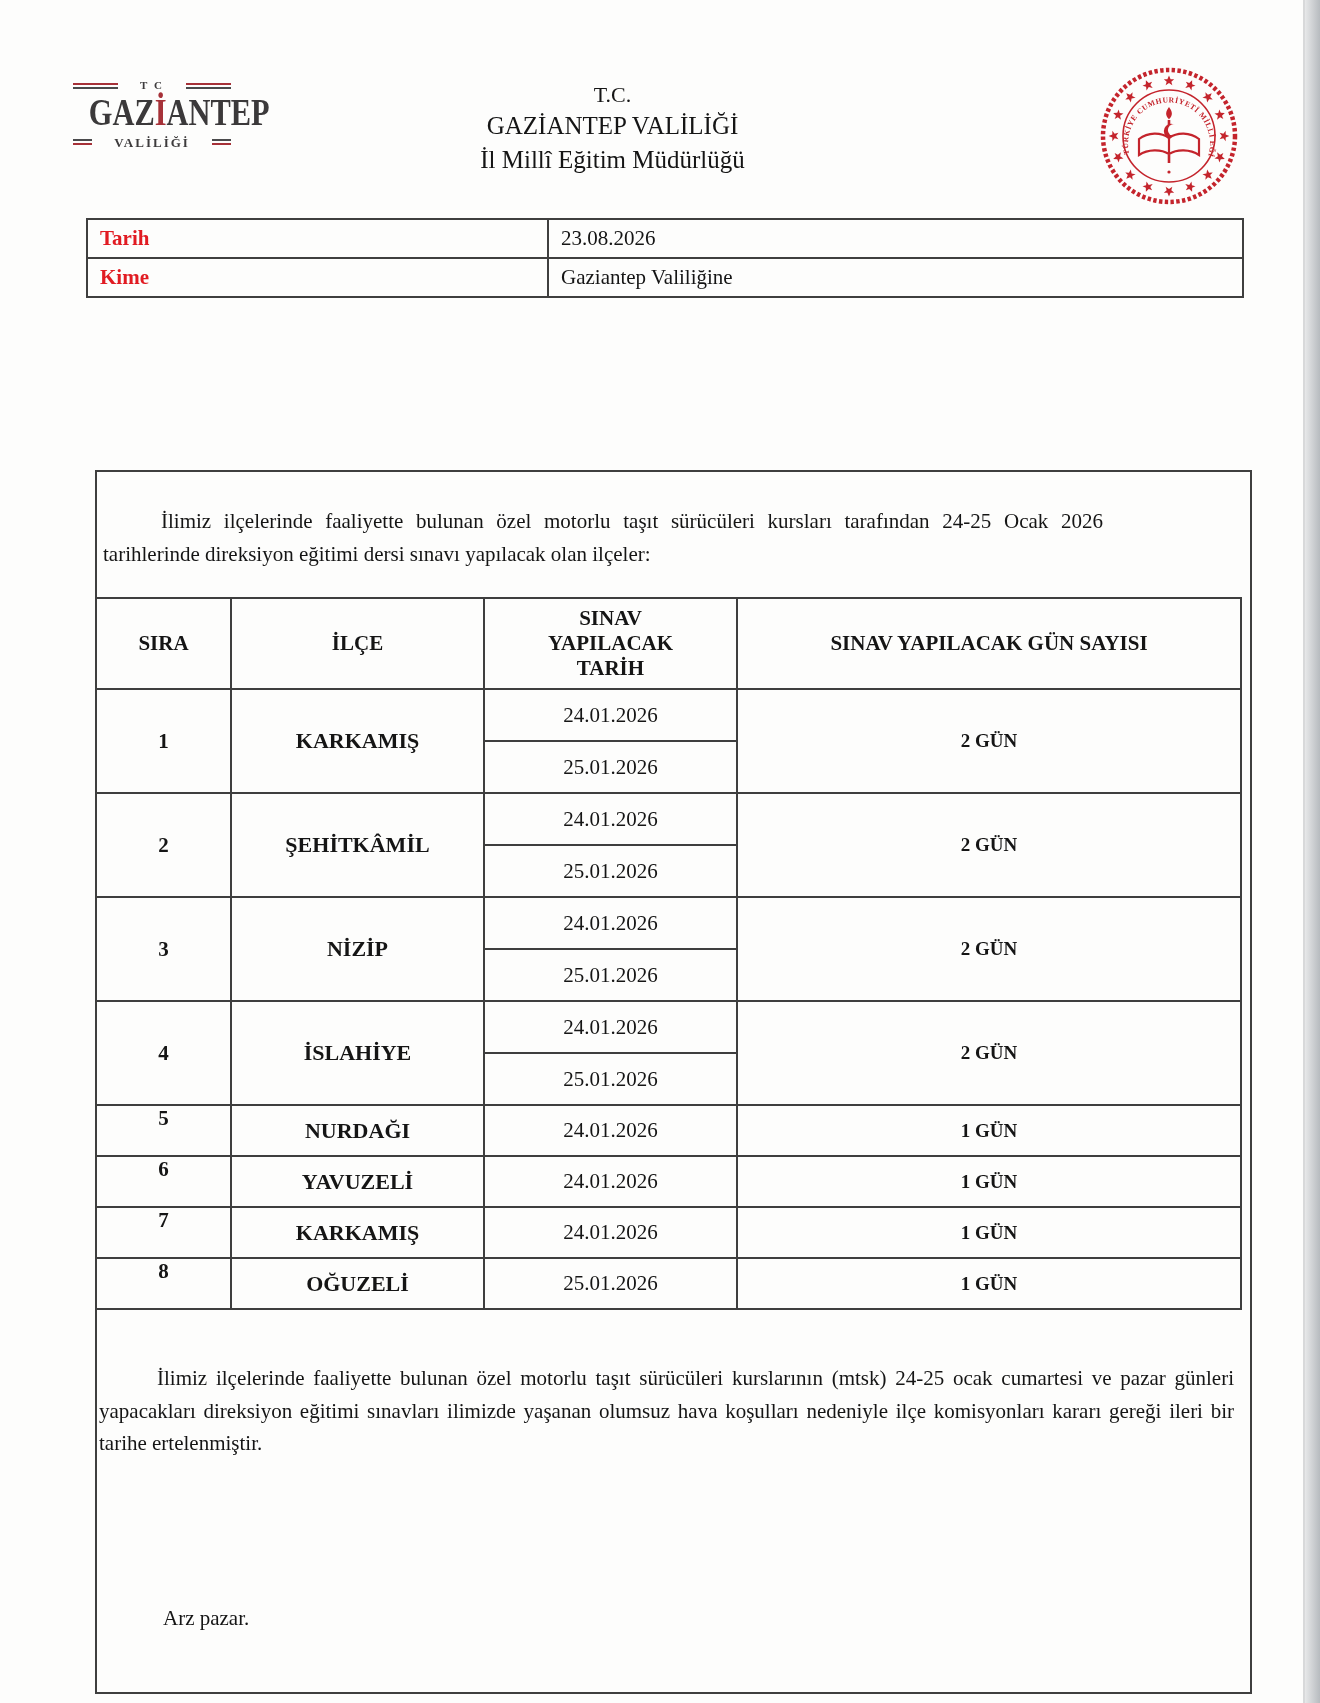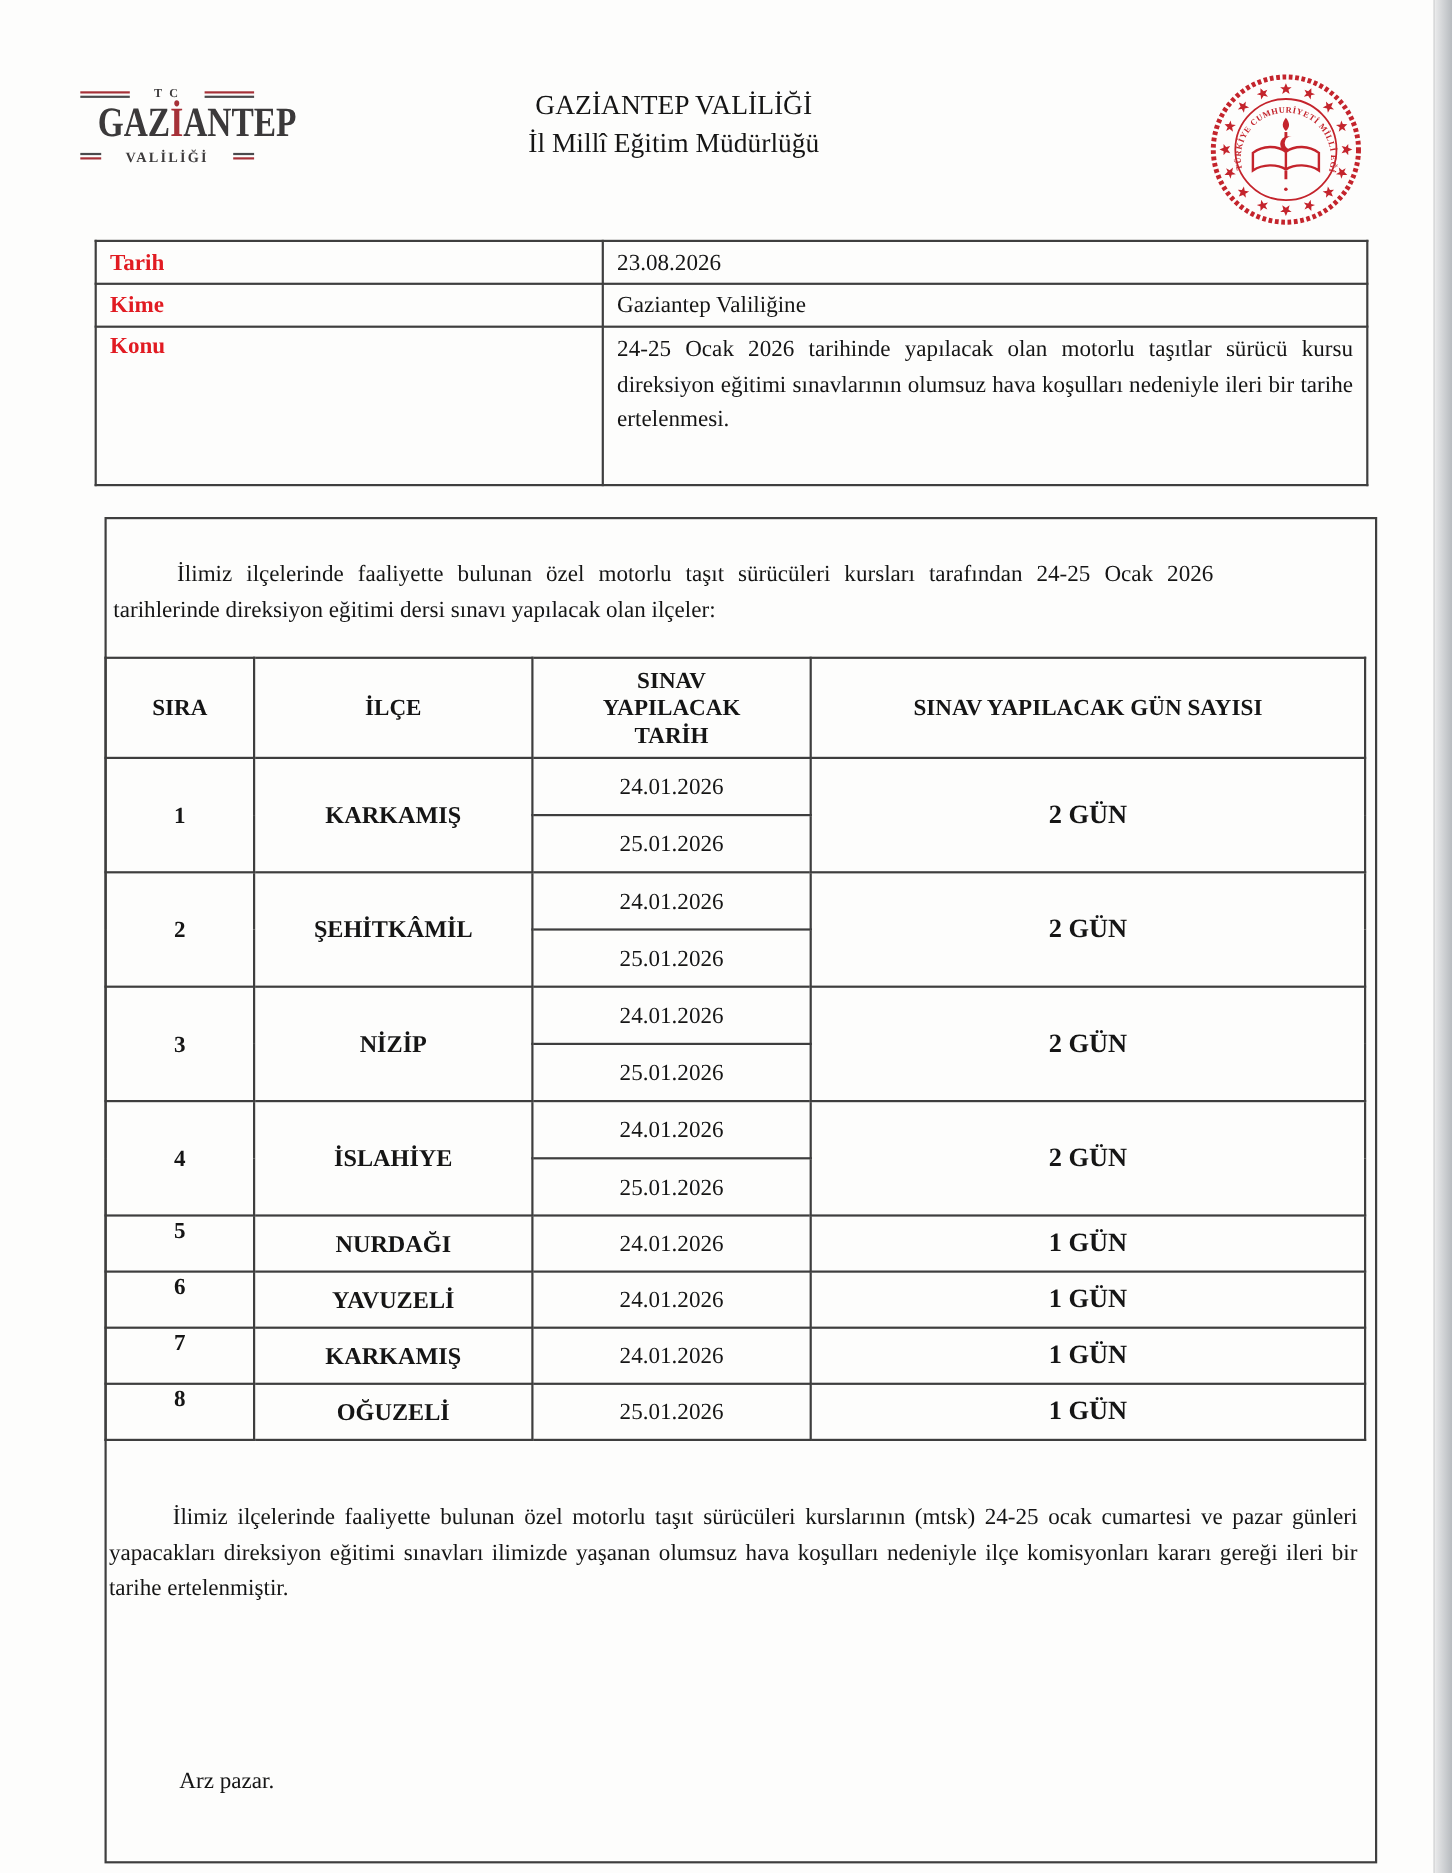--- a/index.html
+++ b/index.html
@@ -52,21 +52,21 @@
     text-align:center;}
   .exam-table th,.exam-table td{border:2px solid #3e3e3e;padding:0 4px;}
   .exam-table th{font-size:21px;font-weight:700;height:89px;line-height:1.18;}
   .hwrap{max-width:170px;margin:0 auto;}
   .hwrap2{max-width:345px;margin:0 auto;}
   .sira{font-size:21px;font-weight:700;vertical-align:middle;}
   .sira-low{padding-top:14px;vertical-align:top;}
   .ilce{font-size:22px;font-weight:700;vertical-align:middle;}
   .tarih{font-size:21px;height:50px;vertical-align:middle;}
   .tarih-s{font-size:21px;height:49px;vertical-align:middle;}
-  .gun{font-size:24px;font-weight:700;vertical-align:middle;}
+  .gun{font-size:19px;font-weight:700;vertical-align:middle;}
 
   .closing{position:absolute;left:99px;top:1341px;width:1135px;font-size:21px;line-height:1.55;
     text-align:justify;text-indent:58px;}
   .signoff{position:absolute;left:163px;top:1585px;font-size:21px;}
 </style>
 </head>
 <body>
 
 <div class="page">
 
@@ -90,20 +90,21 @@
         </span>
       <span class="logo-sub">VALİLİĞİ</span>
       <span class="lg">
           <b class="bar-dark"></b>
           <b class="bar-red"></b>
         </span>
     </div>
   </div>
 
   <div class="letterhead">
+    <div class="lh1">T.C.</div>
     <div class="lh2">GAZİANTEP VALİLİĞİ</div>
     <div class="lh3">İl Millî Eğitim Müdürlüğü</div>
   </div>
 
   <svg class="emblem" width="150" height="152" viewBox="0 0 150 152">
     <defs>
       <path id="st" d="M0,-5.4 L1.6,-1.67 5.2,-1.67 2.3,0.64 3.35,4.37 0,2.08 -3.35,4.37 -2.3,0.64 -5.2,-1.67 -1.6,-1.67 Z"></path>
       <path id="arc" d="M 36,96 A 41,41 0 1 1 114,96" fill="none"></path>
     </defs>
     <circle cx="75" cy="76" r="66" fill="none" stroke="#c4242c" stroke-width="4.5" stroke-dasharray="3.4,2.4"></circle>
@@ -153,24 +154,20 @@
       </colgroup>
     <tbody>
       <tr class="r1">
         <td class="info-label">Tarih</td>
         <td>23.08.2026</td>
       </tr>
       <tr class="r2">
         <td class="info-label">Kime</td>
         <td>Gaziantep Valiliğine</td>
       </tr>
-      <tr class="row-konu">
-        <td class="info-label">Konu</td>
-        <td class="konu-value">24-25 Ocak 2026 tarihinde yapılacak olan motorlu taşıtlar sürücü kursu direksiyon eğitimi sınavlarının olumsuz hava koşulları nedeniyle ileri bir tarihe ertelenmesi.</td>
-      </tr>
     </tbody>
   </table>
 
   <div class="content-box"></div>
 
   <p class="intro">İlimiz ilçelerinde faaliyette bulunan özel motorlu taşıt sürücüleri kursları tarafından 24-25 Ocak 2026 tarihlerinde direksiyon eğitimi dersi sınavı yapılacak olan ilçeler:</p>
 
   <table class="exam-table">
     <colgroup>
       <col style="width:135px">

